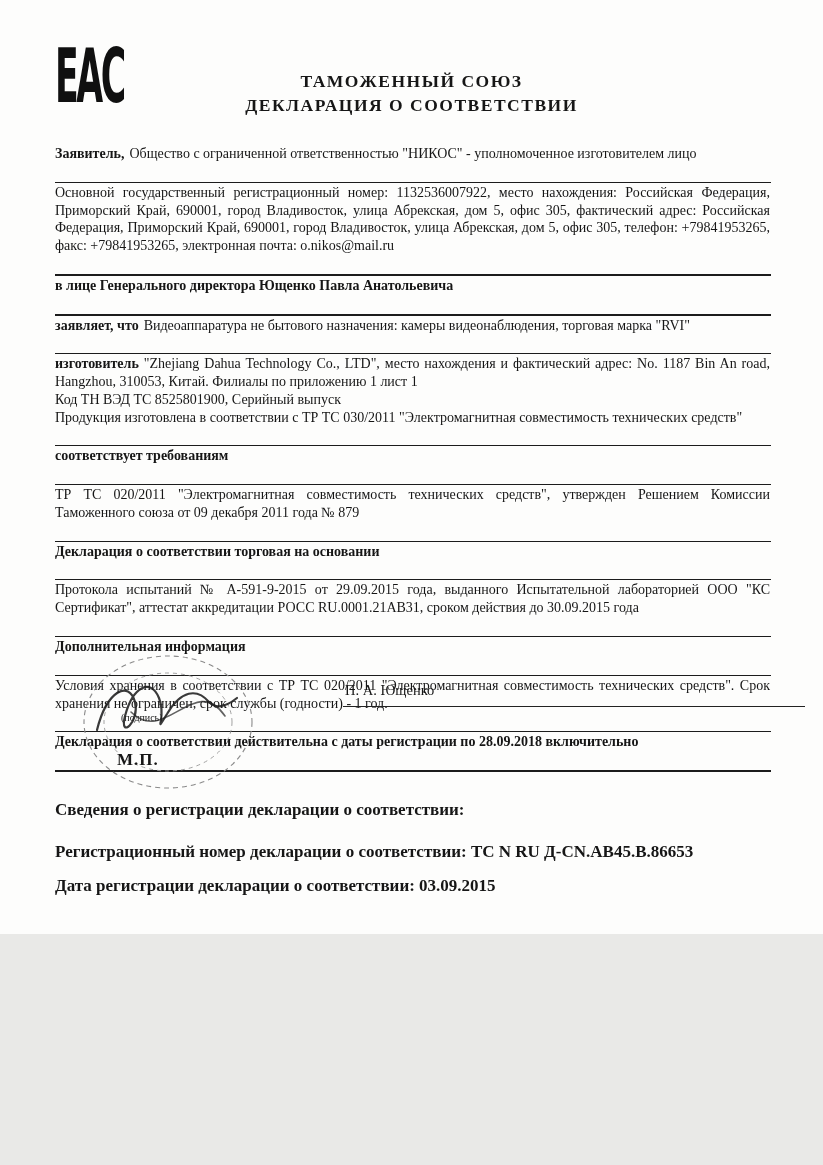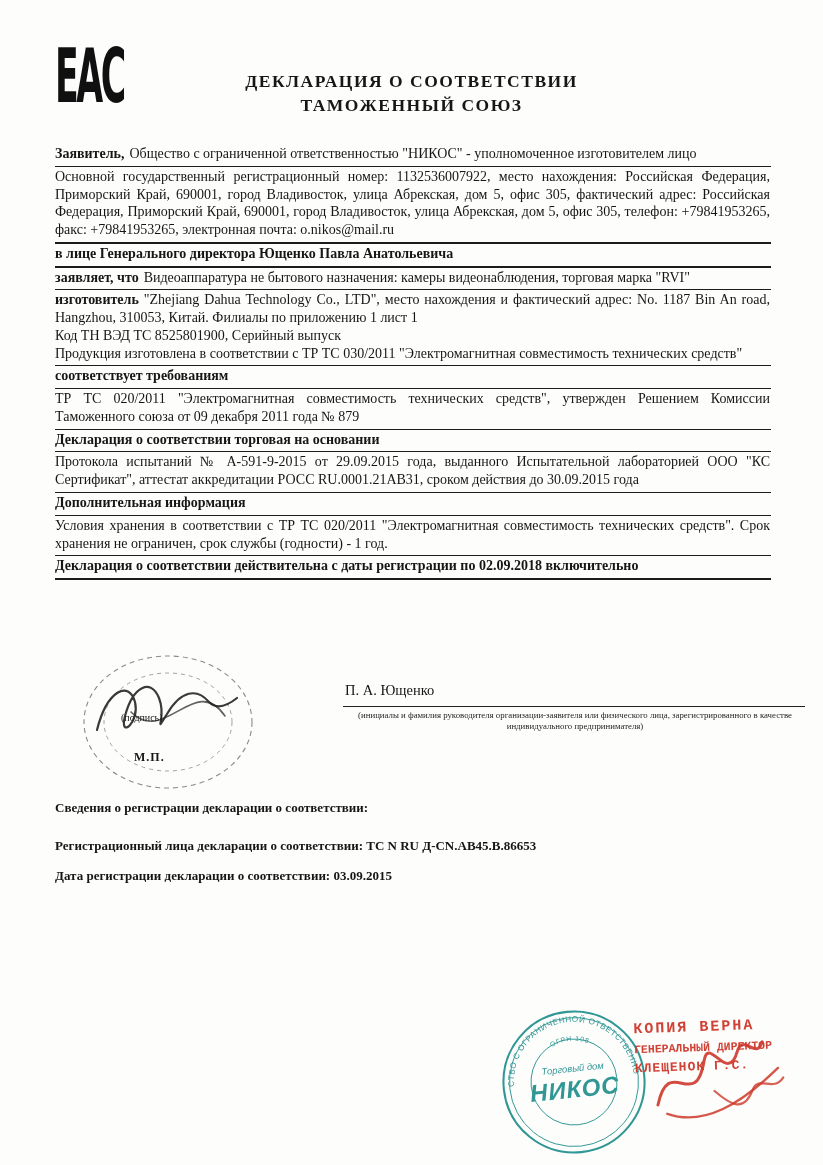--- a/index.html
+++ b/index.html
@@ -1,18 +1,18 @@
 <!DOCTYPE html>
 <html><head>
 <meta charset="utf-8">
 <style>
   * { margin:0; padding:0; box-sizing:border-box; }
   html,body { background:#e9e9e7; }
   .page {
-    position:relative; width:823px; height:1165px; background:#fdfdfc;
+    position:relative; width:823px; height:934px; background:#fdfdfc;
     font-family:"Liberation Serif","DejaVu Serif",serif; color:#161616; overflow:hidden;
     margin:0 auto;
     text-decoration:underline;
   }
   
   .eac {
     position:absolute; left:55px; top:40px;
     font-family:"DejaVu Sans","Liberation Sans",sans-serif;
     font-weight:bold; font-size:56px; line-height:1; letter-spacing:-4px;
     transform:scale(0.62,1.32); transform-origin:top left; color:#101010;
@@ -20,35 +20,35 @@
   
   .title {
     position:absolute; top:70px; left:0; width:100%; text-align:center;
     font-weight:bold; font-size:17.5px; letter-spacing:1.5px; line-height:1.35;
   }
   
   .content {
     position:absolute; left:55px; top:144px; width:716px;
     font-size:14px; line-height:1.27; text-align:justify;
   }
-  .sec { border-bottom:1.4px solid #1c1c1c; padding:1px 1px 3px 0; }
+  .sec { border-bottom:1.4px solid #1c1c1c; padding:1px 1px 19px 0; }
   .sec.b2 { border-bottom-width:2.3px; }
   .bold { font-weight:bold; }
   .lbl { font-weight:bold; margin-right:5px; }
   .para { margin:0; }
   
   .sig-area { position:absolute; left:55px; top:658px; width:716px; height:142px; }
   .stamp-gray { position:absolute; left:18px; top:-8px; width:190px; height:152px; }
   .podpis { position:absolute; left:66px; top:54px; font-size:10px; color:#222; }
-  .mp { position:absolute; left:79px; top:92px; font-size:12px; font-weight:bold; letter-spacing:1px; }
+  .mp { position:absolute; left:62px; top:92px; font-size:17px; font-weight:bold; letter-spacing:1px; }
   .sig-name { position:absolute; left:290px; top:24px; width:460px; text-align:left; font-size:14.5px; }
   .sig-line { position:absolute; left:288px; top:48px; width:462px; border-bottom:1.4px solid #222; height:0; }
   .sig-note { position:absolute; left:300px; top:52px; width:440px; text-align:center; font-size:8.8px; line-height:1.3; color:#1e1e1e; }
   
-  .reg { position:absolute; left:55px; top:800px; width:716px; font-weight:bold; font-size:13px; text-align:left; }
+  .reg { position:absolute; left:55px; top:800px; width:716px; font-weight:bold; font-size:17px; text-align:left; }
   .reg-h { margin-bottom:22px; }
   .reg-n { margin-bottom:14px; }
   
   .bottom-stamps { position:absolute; left:478px; top:992px; width:345px; height:170px; }
   .stamp-teal { position:absolute; left:6px; top:4px; width:180px; height:172px; color:#1f8f8d; opacity:.92; transform:rotate(-6deg); }
   .stamp-teal text { fill:currentColor; font-family:"Liberation Sans","DejaVu Sans",sans-serif; }
   .red-stamp {
     position:absolute; left:156px; top:26px; width:190px; color:#ce392c;
     font-family:"Liberation Mono","DejaVu Sans Mono",monospace; font-weight:bold;
     transform:rotate(-2deg); opacity:.95;
@@ -61,22 +61,22 @@
 </head>
 <body>
 
 <div class="page">
 
   <div class="eac">
     <span>ЕАС</span>
   </div>
 
   <div class="title">
+    <div>ТАМОЖЕННЫЙ СОЮЗ</div>
     <div>ДЕКЛАРАЦИЯ О СООТВЕТСТВИИ</div>
-    <div>ТАМОЖЕННЫЙ СОЮЗ</div>
   </div>
 
   <div class="content">
 
     <p class="sec"><b class="lbl">Заявитель,</b><span>Общество с ограниченной ответственностью "НИКОС"  - уполномоченное изготовителем лицо</span></p>
 
     <p class="sec b2"><span>Основной государственный регистрационный номер: 1132536007922, место нахождения: Российская Федерация, Приморский Край, 690001, город Владивосток, улица Абрекская, дом 5, офис 305, фактический адрес: Российская Федерация, Приморский Край, 690001, город Владивосток, улица Абрекская,  дом 5, офис 305, телефон: +79841953265, факс: +79841953265, электронная почта: o.nikos@mail.ru</span></p>
 
     <p class="sec b2 bold">в лице Генерального директора Ющенко Павла Анатольевича</p>
 
@@ -94,40 +94,39 @@
 
     <p class="sec bold">Декларация о соответствии торговая на основании</p>
 
     <p class="sec">Протокола испытаний № А-591-9-2015 от 29.09.2015 года, выданного Испытательной лабораторией ООО "КС Сертификат", аттестат аккредитации РОСС RU.0001.21АВ31, сроком действия до 30.09.2015 года</p>
 
     <p class="sec bold">Дополнительная информация</p>
 
     <p class="sec">Условия хранения в соответствии с ТР ТС 020/2011 "Электромагнитная совместимость технических средств". Срок хранения не ограничен, срок службы (годности) - 1 год.</p>
 
 
-    <p class="sec b2 bold">Декларация о соответствии  действительна с даты регистрации по 02.09.2018 включительно</p>
+    <p class="sec b2 bold">Декларация о соответствии  действительна с даты регистрации по 28.09.2018 включительно</p>
   </div>
 
   <div class="sig-area">
     <svg class="stamp-gray" viewBox="0 0 190 152">
       <ellipse cx="95" cy="72" rx="84" ry="66" fill="none" stroke="#8a8a8a" stroke-width="1.1" stroke-dasharray="5 4"></ellipse>
       <ellipse cx="95" cy="72" rx="64" ry="49" fill="none" stroke="#979797" stroke-width="0.9" stroke-dasharray="4 4"></ellipse>
       <path d="M 24,80 C 34,40 56,30 62,52 C 67,72 46,90 52,66 C 60,36 78,28 86,48 C 94,68 80,86 94,64 C 108,40 124,38 136,52 C 144,60 154,56 164,48" fill="none" stroke="#1f1f1f" stroke-width="2.2" stroke-linecap="round" opacity="0.88"></path>
       <path d="M 58,62 C 92,96 122,22 152,66" fill="none" stroke="#1f1f1f" stroke-width="1.6" stroke-linecap="round" opacity="0.7"></path>
     </svg>
     <div class="podpis">(подпись)</div>
     <div class="mp">М.П.</div>
     <div class="sig-name">П. А. Ющенко</div>
     <div class="sig-line"></div>
-    <div class="sig-note">(инициалы и фамилия руководителя организации-заявителя или физического лица, зарегистрированного в качестве индивидуального предпринимателя)</div>
   </div>
 
   <div class="reg">
     <p class="reg-h">Сведения о регистрации декларации о соответствии:</p>
-    <p class="reg-n">Регистрационный лица декларации о соответствии: ТС N RU Д-CN.АВ45.В.86653</p>
+    <p class="reg-n">Регистрационный номер декларации о соответствии: ТС N RU Д-CN.АВ45.В.86653</p>
     <p class="reg-d">Дата регистрации декларации о соответствии: 03.09.2015</p>
   </div>
 
   <div class="bottom-stamps">
     <svg class="stamp-teal" viewBox="0 0 200 200">
       <defs>
         <path id="arcTop" d="M 30,100 A 70,70 0 1 1 170,100"></path>
         <path id="arcInner" d="M 52,100 A 48,48 0 1 1 148,100"></path>
       </defs>
       <circle cx="100" cy="100" r="82" fill="none" stroke="currentColor" stroke-width="2.4"></circle>

